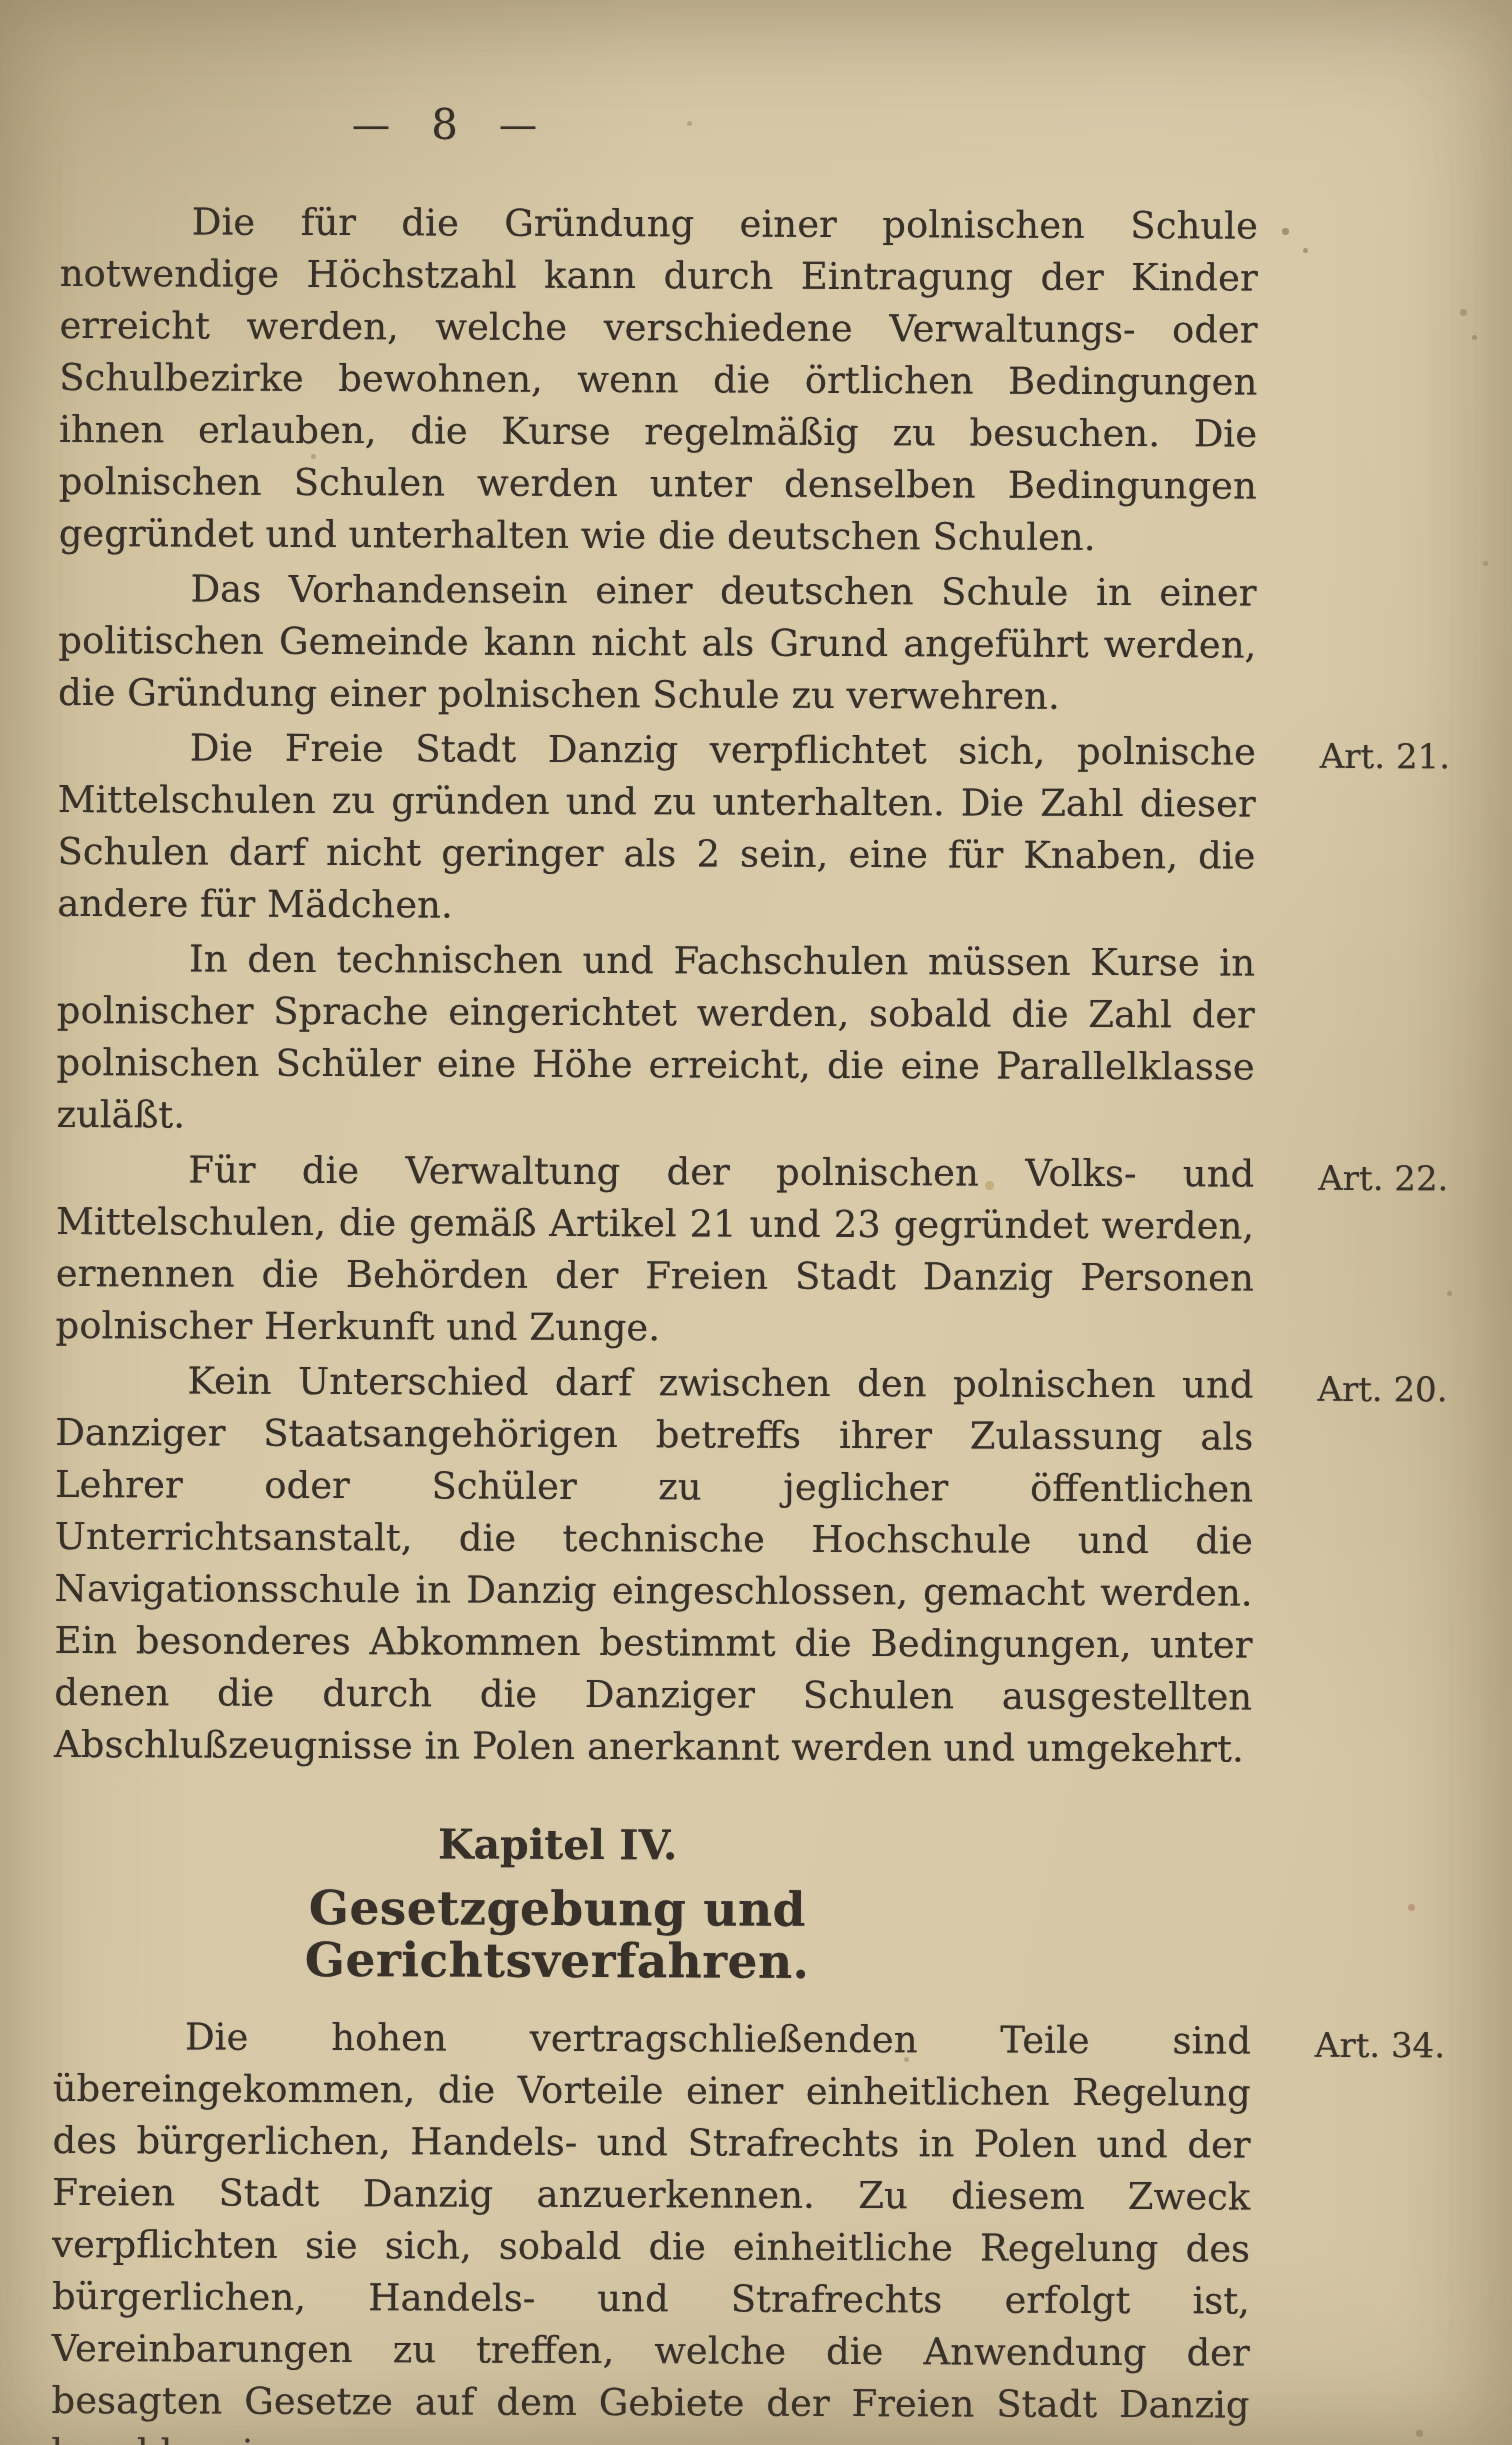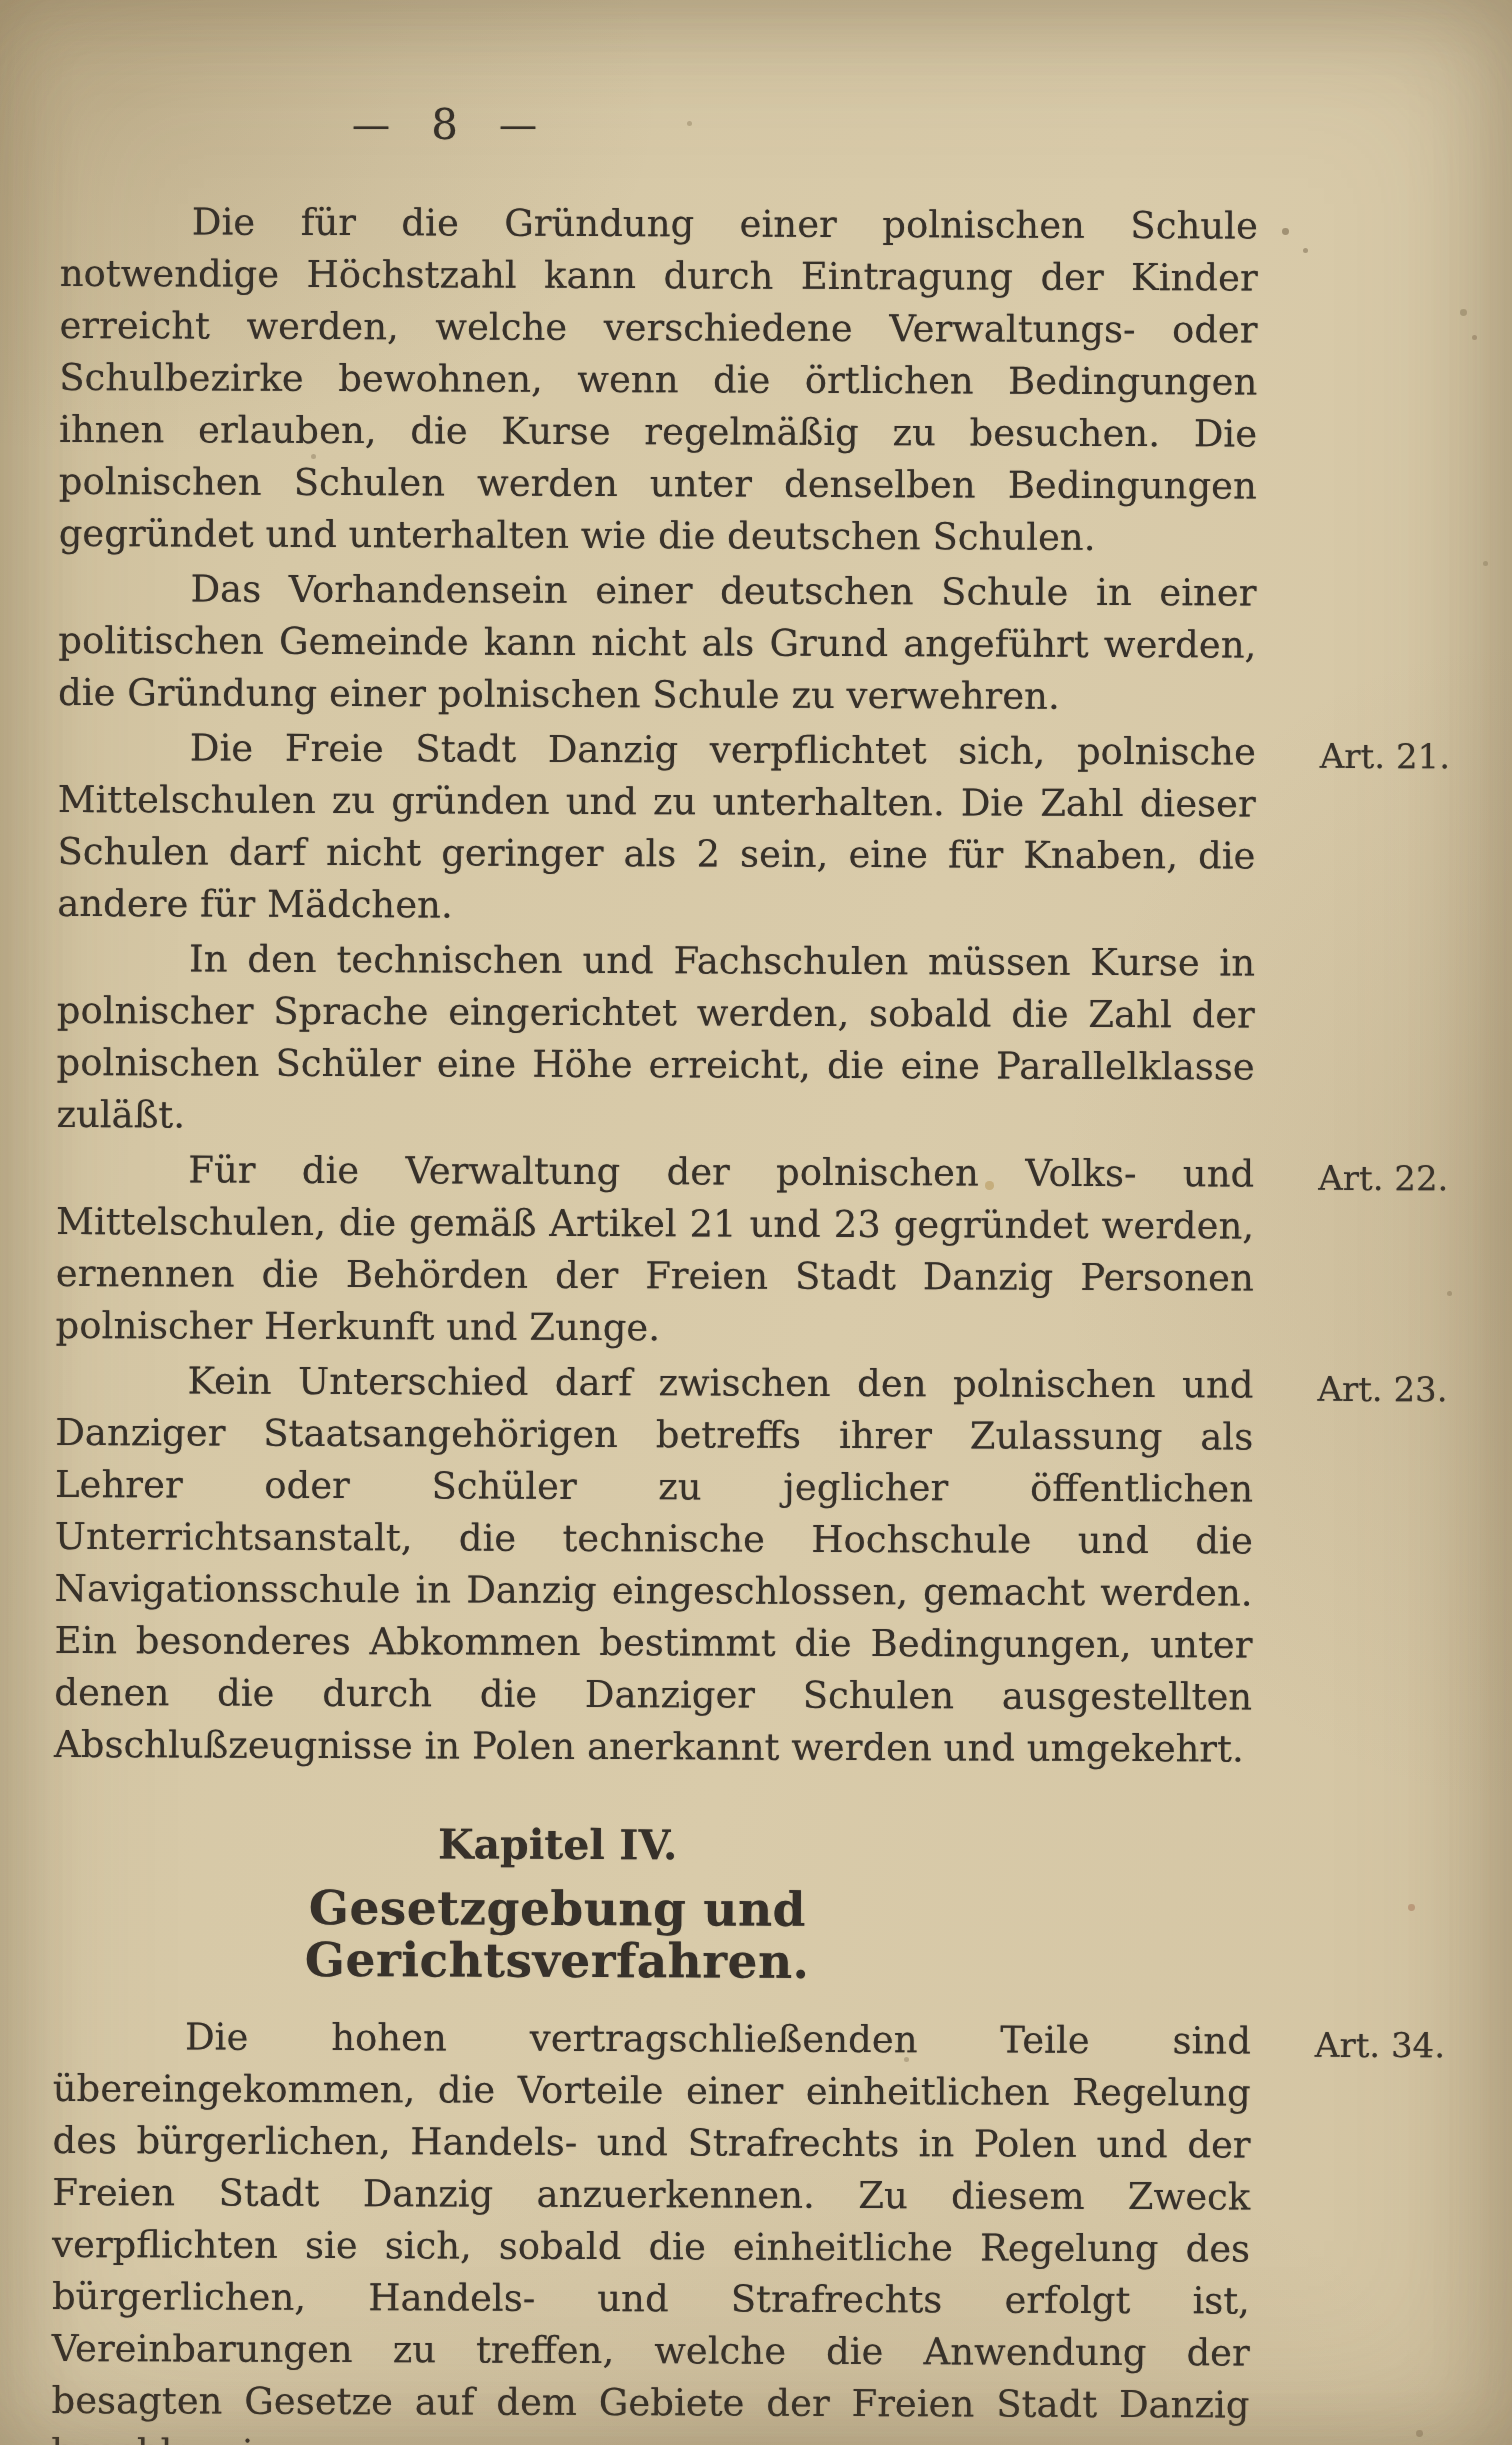--- a/index.html
+++ b/index.html
@@ -111,21 +111,21 @@
       <span>In den technischen und Fachschulen müssen Kurse in polnischer Sprache eingerichtet werden, sobald die Zahl der polnischen Schüler eine Höhe erreicht, die eine Parallelklasse zuläßt.</span>
     </p>
 
     <p class="body-par">
       <span>Für die Verwaltung der polnischen Volks- und Mittelschulen, die gemäß Artikel 21 und 23 gegründet werden, ernennen die Behörden der Freien Stadt Danzig Personen polnischer Herkunft und Zunge.</span>
       <span class="margin-note">Art. 22.</span>
     </p>
 
     <p class="body-par">
       <span>Kein Unterschied darf zwischen den polnischen und Danziger Staatsangehörigen betreffs ihrer Zulassung als Lehrer oder Schüler zu jeglicher öffentlichen Unterrichtsanstalt, die technische Hochschule und die Navigationsschule in Danzig eingeschlossen, gemacht werden. Ein besonderes Abkommen bestimmt die Bedingungen, unter denen die durch die Danziger Schulen ausgestellten Abschlußzeugnisse in Polen anerkannt werden und umgekehrt.</span>
-      <span class="margin-note">Art. 23.</span>
+      <span class="margin-note">Art. 20.</span>
     </p>
 
     <div class="chapter-kicker">Kapitel IV.</div>
     <div class="chapter-title">Gesetzgebung und Gerichtsverfahren.</div>
 
     <p class="body-par">
       <span>Die hohen vertragschließenden Teile sind übereingekommen, die Vorteile einer einheitlichen Regelung des bürgerlichen, Handels- und Strafrechts in Polen und der Freien Stadt Danzig anzuerkennen. Zu diesem Zweck verpflichten sie sich, sobald die einheitliche Regelung des bürgerlichen, Handels- und Strafrechts erfolgt ist, Vereinbarungen zu treffen, welche die Anwendung der besagten Gesetze auf dem Gebiete der Freien Stadt Danzig beschleunigen.</span>
       <span class="margin-note">Art. 34.</span>
     </p>
 

